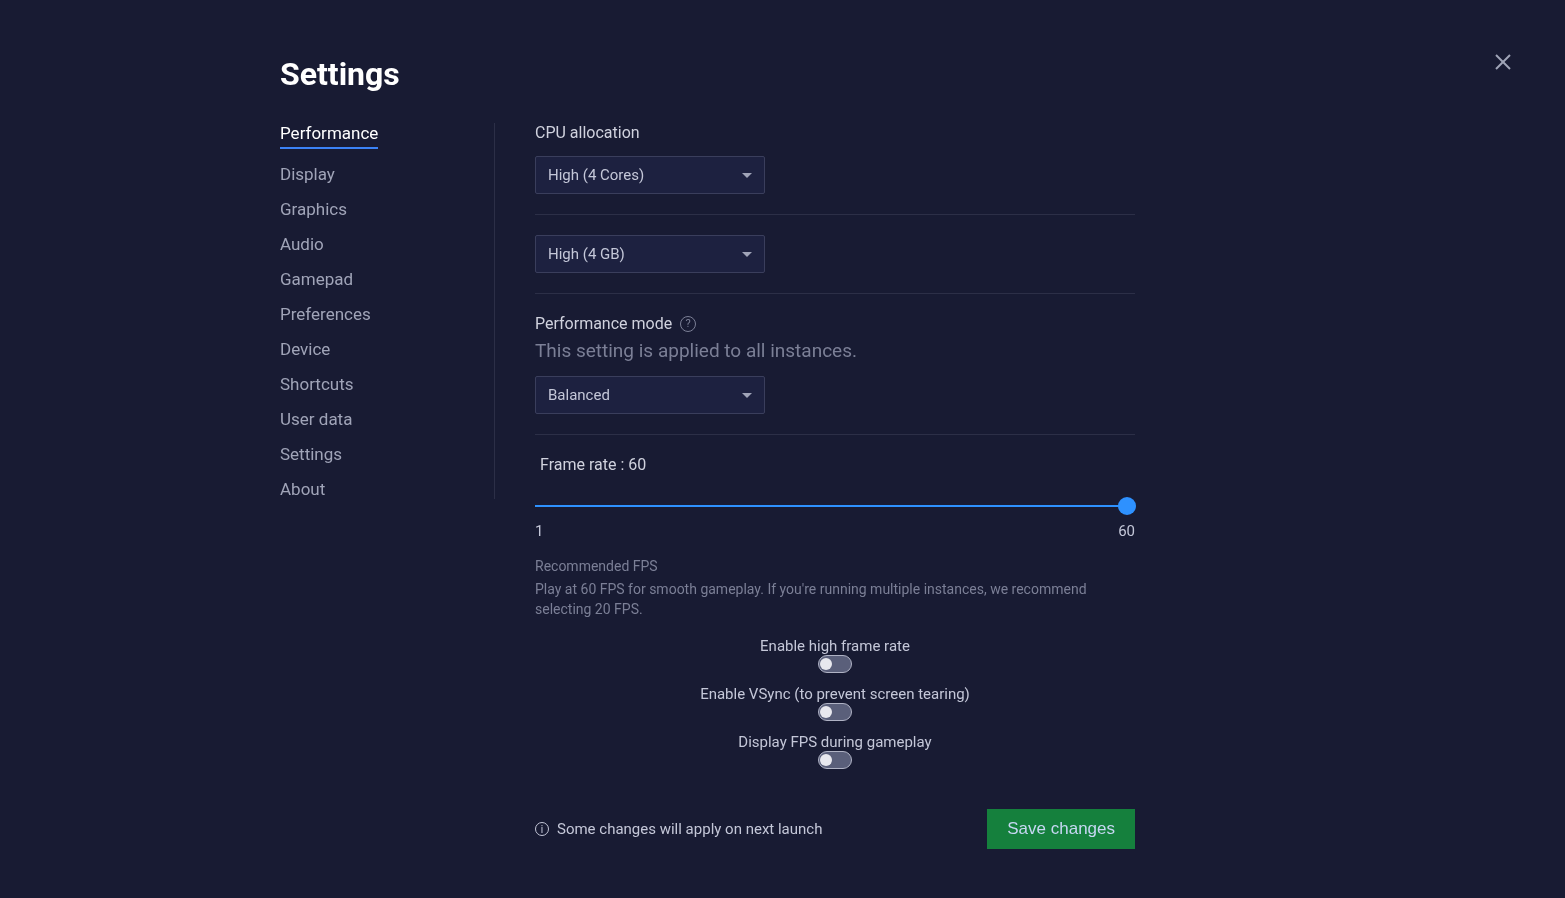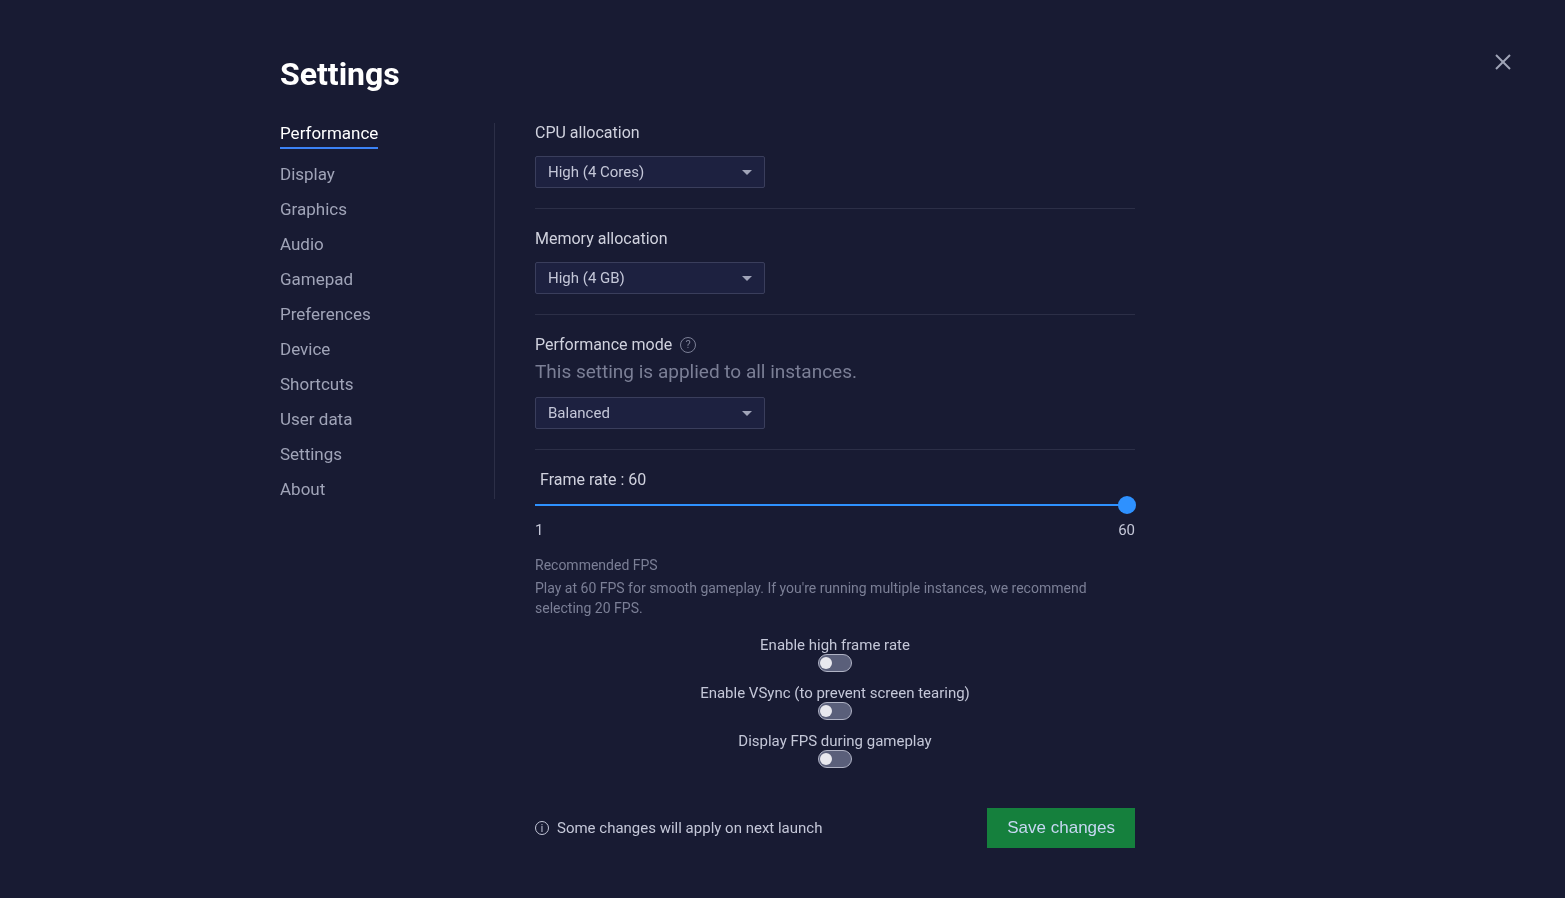--- a/index.html
+++ b/index.html
@@ -75,21 +75,21 @@
     gap: 8px;
   }
   .sub-note {
     color: #7b7f96;
     font-size: 19px;
     margin-top: -8px;
     margin-bottom: 14px;
   }
   .select {
     width: 230px;
-    height: 32px;
+    height: 38px;
     background: #1d2140;
     border: 1px solid #3a3e5c;
     color: #c4c7d8;
     font-size: 15px;
     padding: 0 12px;
     display: flex;
     align-items: center;
     justify-content: space-between;
     cursor: pointer;
     border-radius: 2px;
@@ -106,21 +106,21 @@
     border-radius: 50%;
     display: inline-flex;
     align-items: center;
     justify-content: center;
     font-size: 11px;
     color: #7b7f96;
   }
   .fr-label {
     color: #d0d2de;
     font-size: 16px;
-    margin-bottom: 4px;
+    margin-bottom: 20px;
     padding-left: 5px;
   }
   .slider-zone {
     position: relative;
     height: 24px;
     margin-bottom: 4px;
   }
   .slider-line {
     position: absolute;
     top: 50%;
@@ -249,21 +249,20 @@
 
       <div class="section">
         <div class="section-label">CPU allocation</div>
         <div class="select">
           <span>High (4 Cores)</span>
           <span class="caret"></span>
         </div>
       </div>
 
       <div class="section">
-        <div class="section-label">Memory allocation</div>
         <div class="select">
           <span>High (4 GB)</span>
           <span class="caret"></span>
         </div>
       </div>
 
       <div class="section">
         <div class="section-label">
           <span>Performance mode</span>
           <span class="help-icon">?</span>

